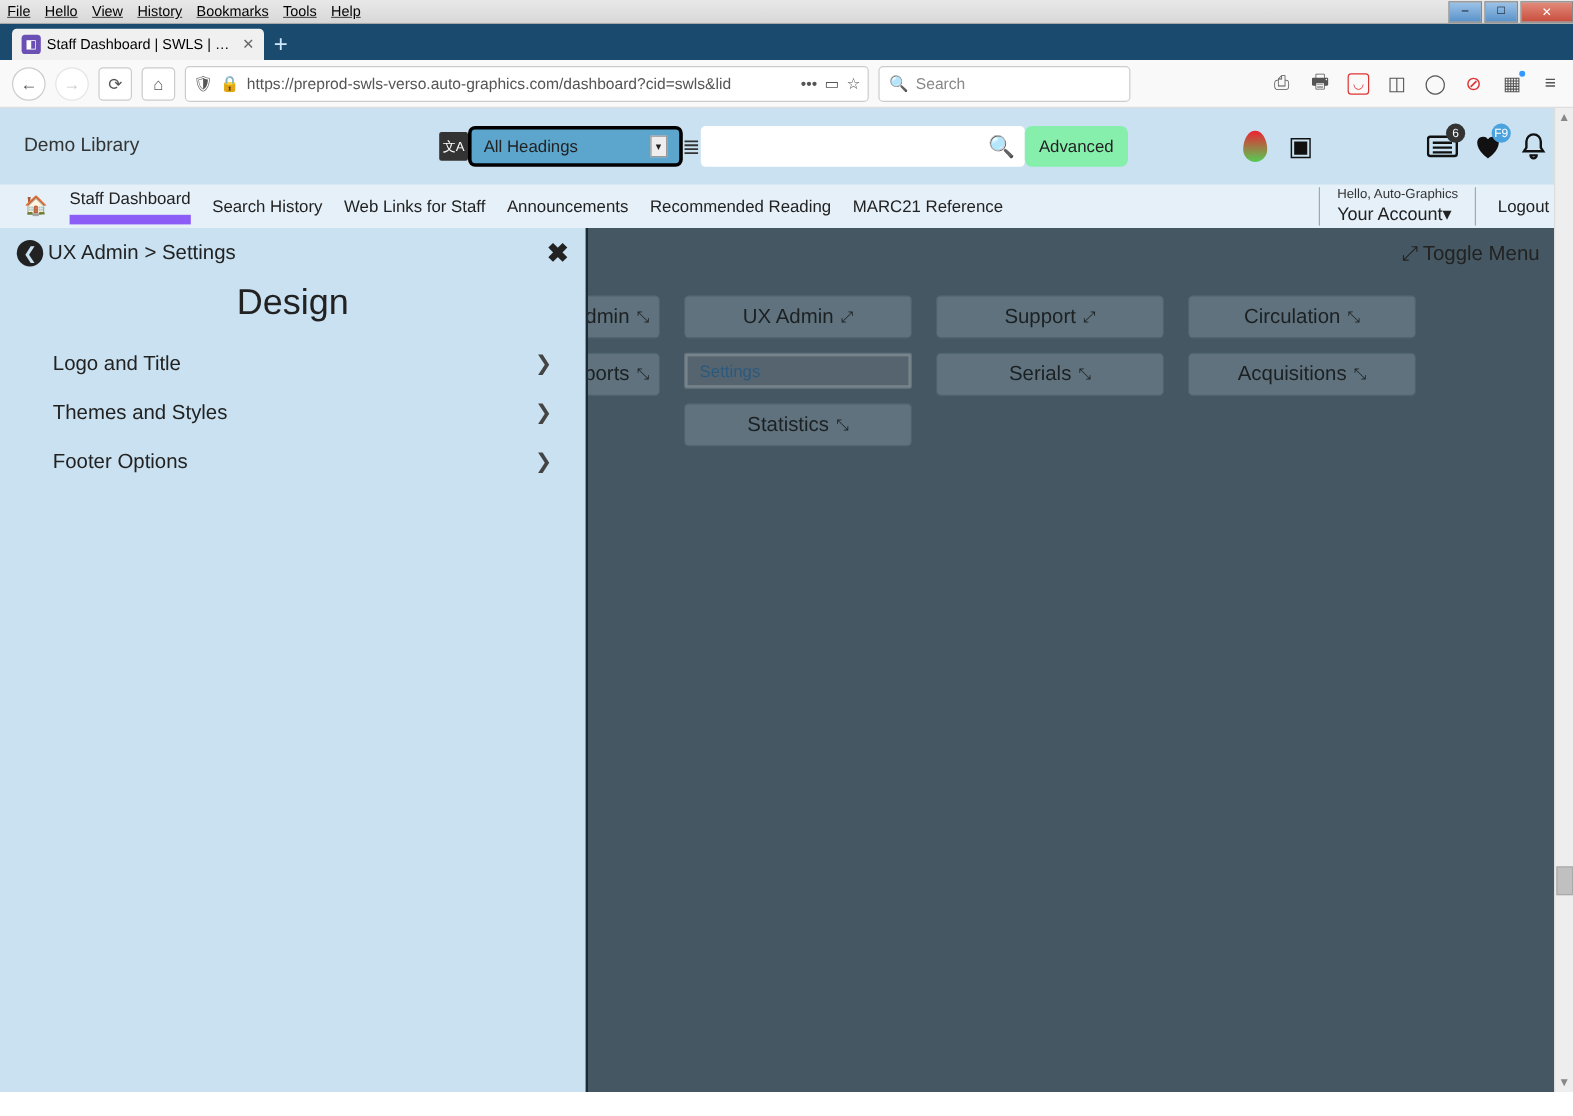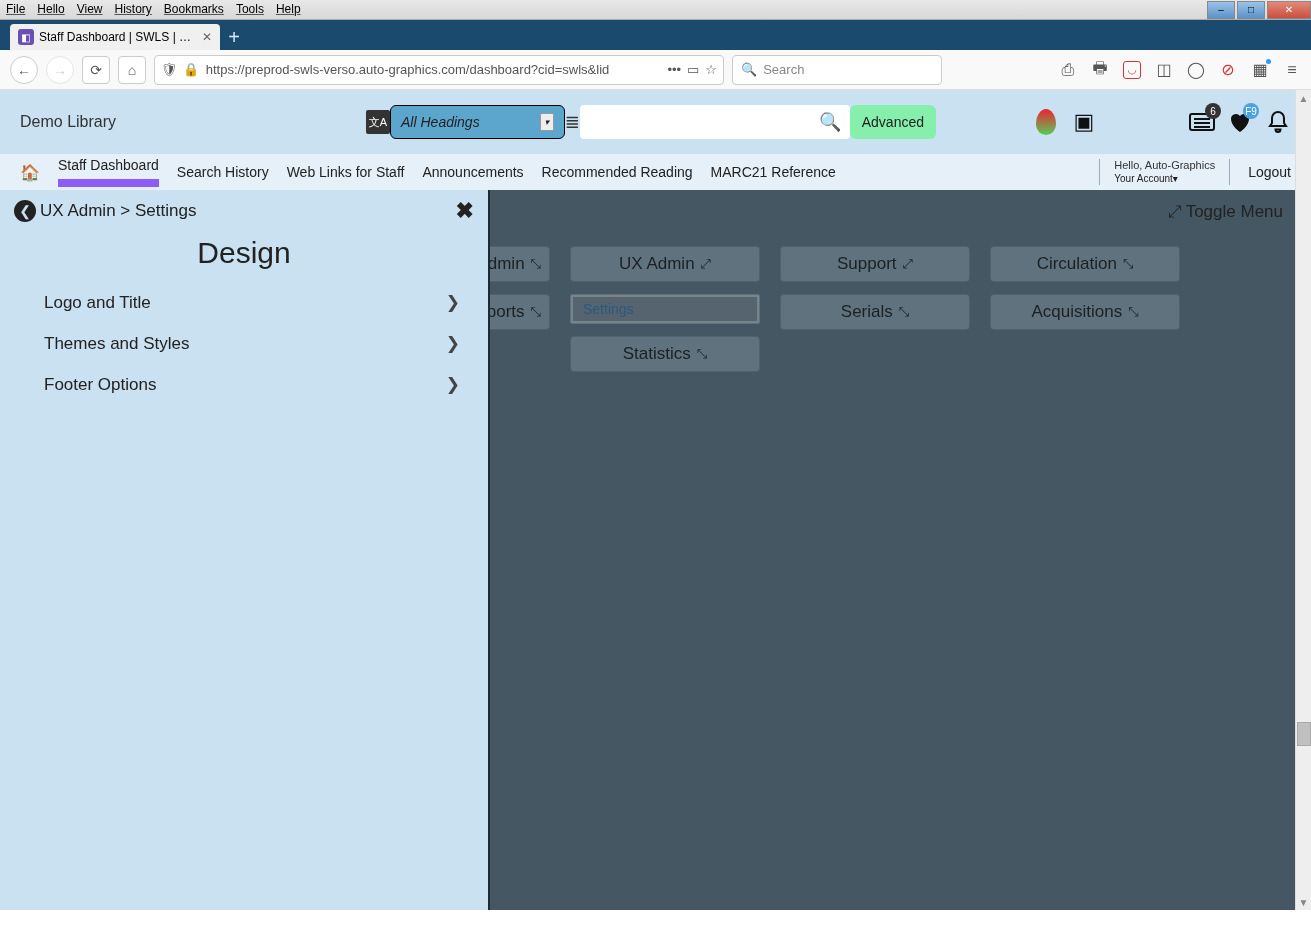--- a/index.html
+++ b/index.html
@@ -39,40 +39,40 @@
 .page { position:relative; height:820px; overflow:hidden;}
 .scrolltrack{position:absolute;right:0;top:0;width:16px;height:100%;background:#eee;border-left:1px solid #ddd;}
 .scrolltrack .up,.scrolltrack .down{height:16px;display:flex;align-items:center;justify-content:center;color:#888;font-size:10px;}
 .scrolltrack .thumb{position:absolute;top:632px;width:14px;left:1px;height:24px;background:#c0c0c0;border:1px solid #aaa;}
 
 
 .app-header{background:#c9e1f0;height:64px;display:flex;align-items:center;padding:0 20px;}
 .lib-name{font-size:16px;color:#333;}
 .search-cluster{margin-left:250px;display:flex;align-items:center;gap:0;}
 .lang-ico{width:24px;height:24px;background:#333;color:#fff;display:flex;align-items:center;justify-content:center;font-size:11px;border-radius:2px;}
-.heading-sel{background:#5ca6ce;border-radius:6px;height:34px;display:flex;align-items:center;padding:0 10px;color:#222;font-size:14px;gap:60px;border:1px solid #000000;font-style:italic;}
+.heading-sel{background:#5ca6ce;border-radius:6px;height:34px;display:flex;align-items:center;padding:0 10px;color:#222;font-size:14px;gap:60px;border:3px solid #000000;}
 .heading-sel .dd{width:14px;height:18px;background:#eee;border:1px solid #999;display:flex;align-items:center;justify-content:center;font-size:9px;}
 .db-ico{color:#333;font-size:18px;}
 .main-search{background:#fff;border-radius:4px;width:270px;height:34px;display:flex;align-items:center;justify-content:flex-end;padding:0 8px;}
 .main-search .mag{color:#5ca6ce;font-size:18px;}
 .adv-btn{background:#86efac;border-radius:6px;height:34px;padding:0 12px;display:flex;align-items:center;color:#222;font-size:14px;}
 .hdr-icons{margin-left:auto;display:flex;align-items:center;gap:12px;}
 .hdr-icons .ico{width:26px;height:26px;display:flex;align-items:center;justify-content:center;position:relative;color:#111;font-size:22px;}
 .balloon{width:20px;height:26px;border-radius:50% 50% 50% 50%/60% 60% 40% 40%;background:linear-gradient(#e23,#5c5);display:block;}
 .badge{position:absolute;top:-6px;right:-6px;background:#333;color:#fff;border-radius:50%;width:16px;height:16px;font-size:10px;display:flex;align-items:center;justify-content:center;}
 .badge.blue{background:#4aa3df;}
 
 
 .navstrip{background:#e5f0f8;height:36px;display:flex;align-items:center;padding:0 20px;gap:18px;font-size:14px;color:#222;}
 .navstrip .home{font-size:16px;}
 .navstrip .active{border-bottom:8px solid #8b5cf6;padding-bottom:6px;}
 .acct-block{margin-left:auto;display:flex;align-items:center;gap:18px;}
 .acct{border-left:1px solid #9ab;border-right:1px solid #9ab;padding:0 14px;line-height:1.2;}
 .acct .hello{font-size:11px;color:#333;}
-.acct .ya{font-size:10px;color:#222;}
+.acct .ya{font-size:15px;color:#222;}
 
 
 .dash{position:relative;background:#5d7584;height:736px;padding:16px 20px;}
 .dash-overlay{position:absolute;inset:0;background:rgba(40,50,58,0.45);pointer-events:none;}
 .toggle-menu{position:absolute;top:12px;right:28px;color:#222;font-size:17px;display:flex;align-items:center;gap:4px;z-index:3;}
 .cards{position:relative;display:flex;gap:20px;padding-top:40px;padding-left:390px;flex-wrap:wrap;align-items:flex-start;}
 .cardcol{display:flex;flex-direction:column;gap:12px;}
 .card-head{background:#8ea7b6;border:1px solid #6e8a9a;border-radius:4px;height:36px;display:flex;align-items:center;justify-content:center;gap:6px;font-size:17px;color:#111;width:190px;}
 .card-head .exp{font-size:13px;}
 .card-body{background:#b8c6cf;border:1px solid #93a7b3;border-radius:2px;width:190px;font-size:14px;}

